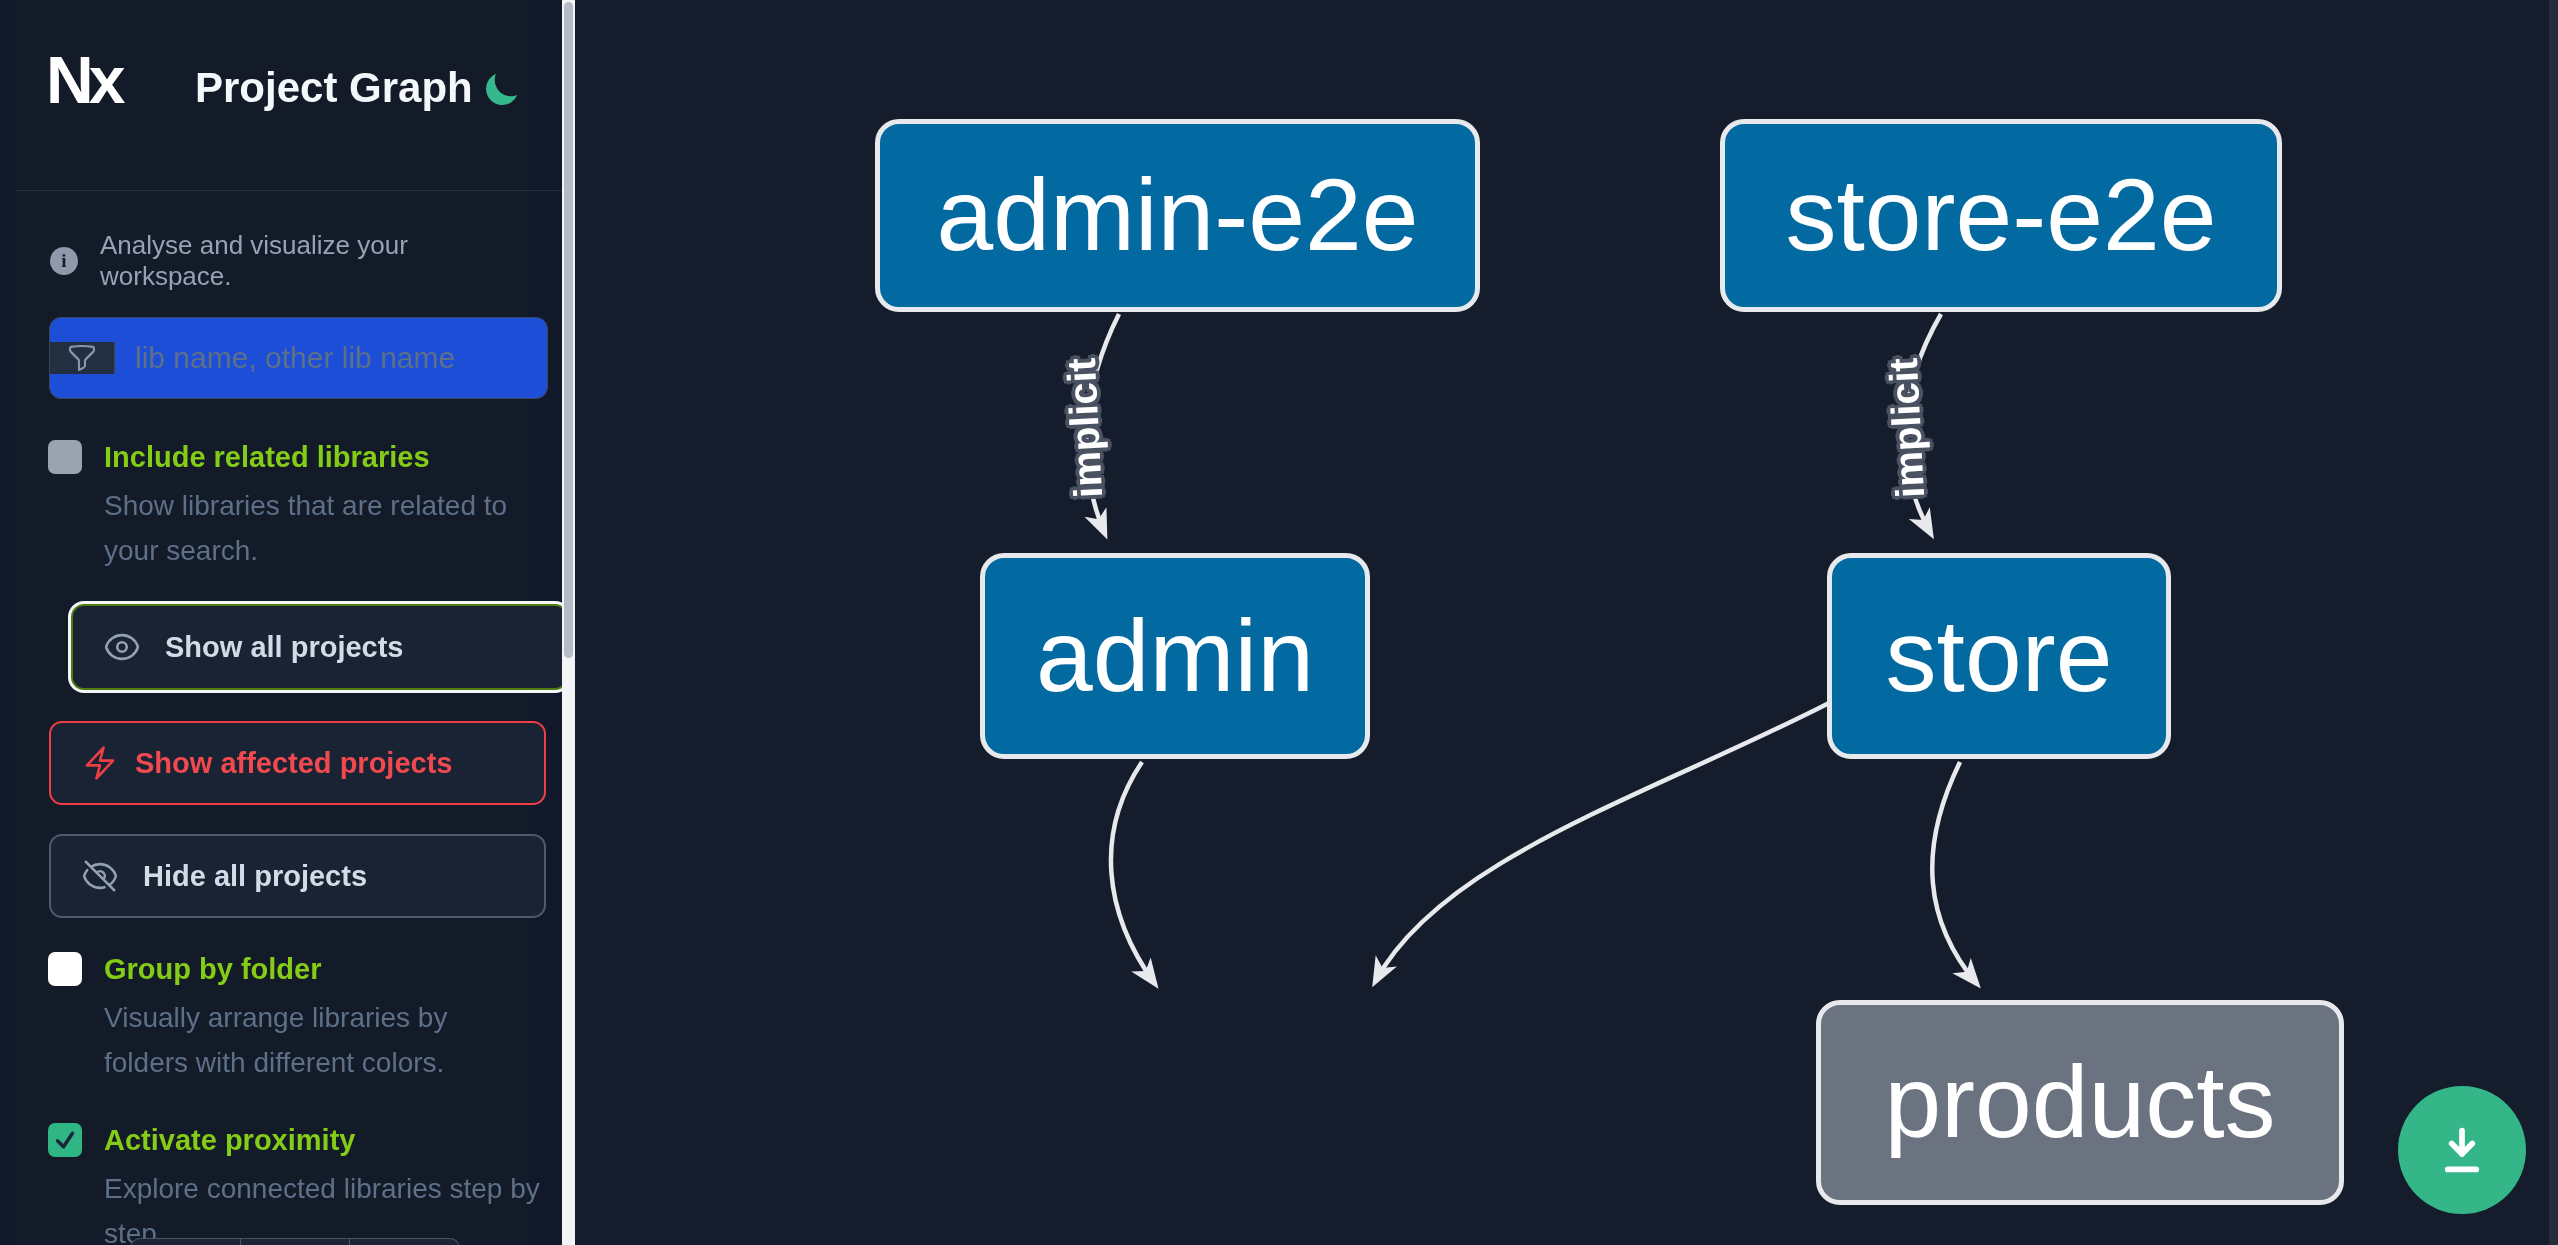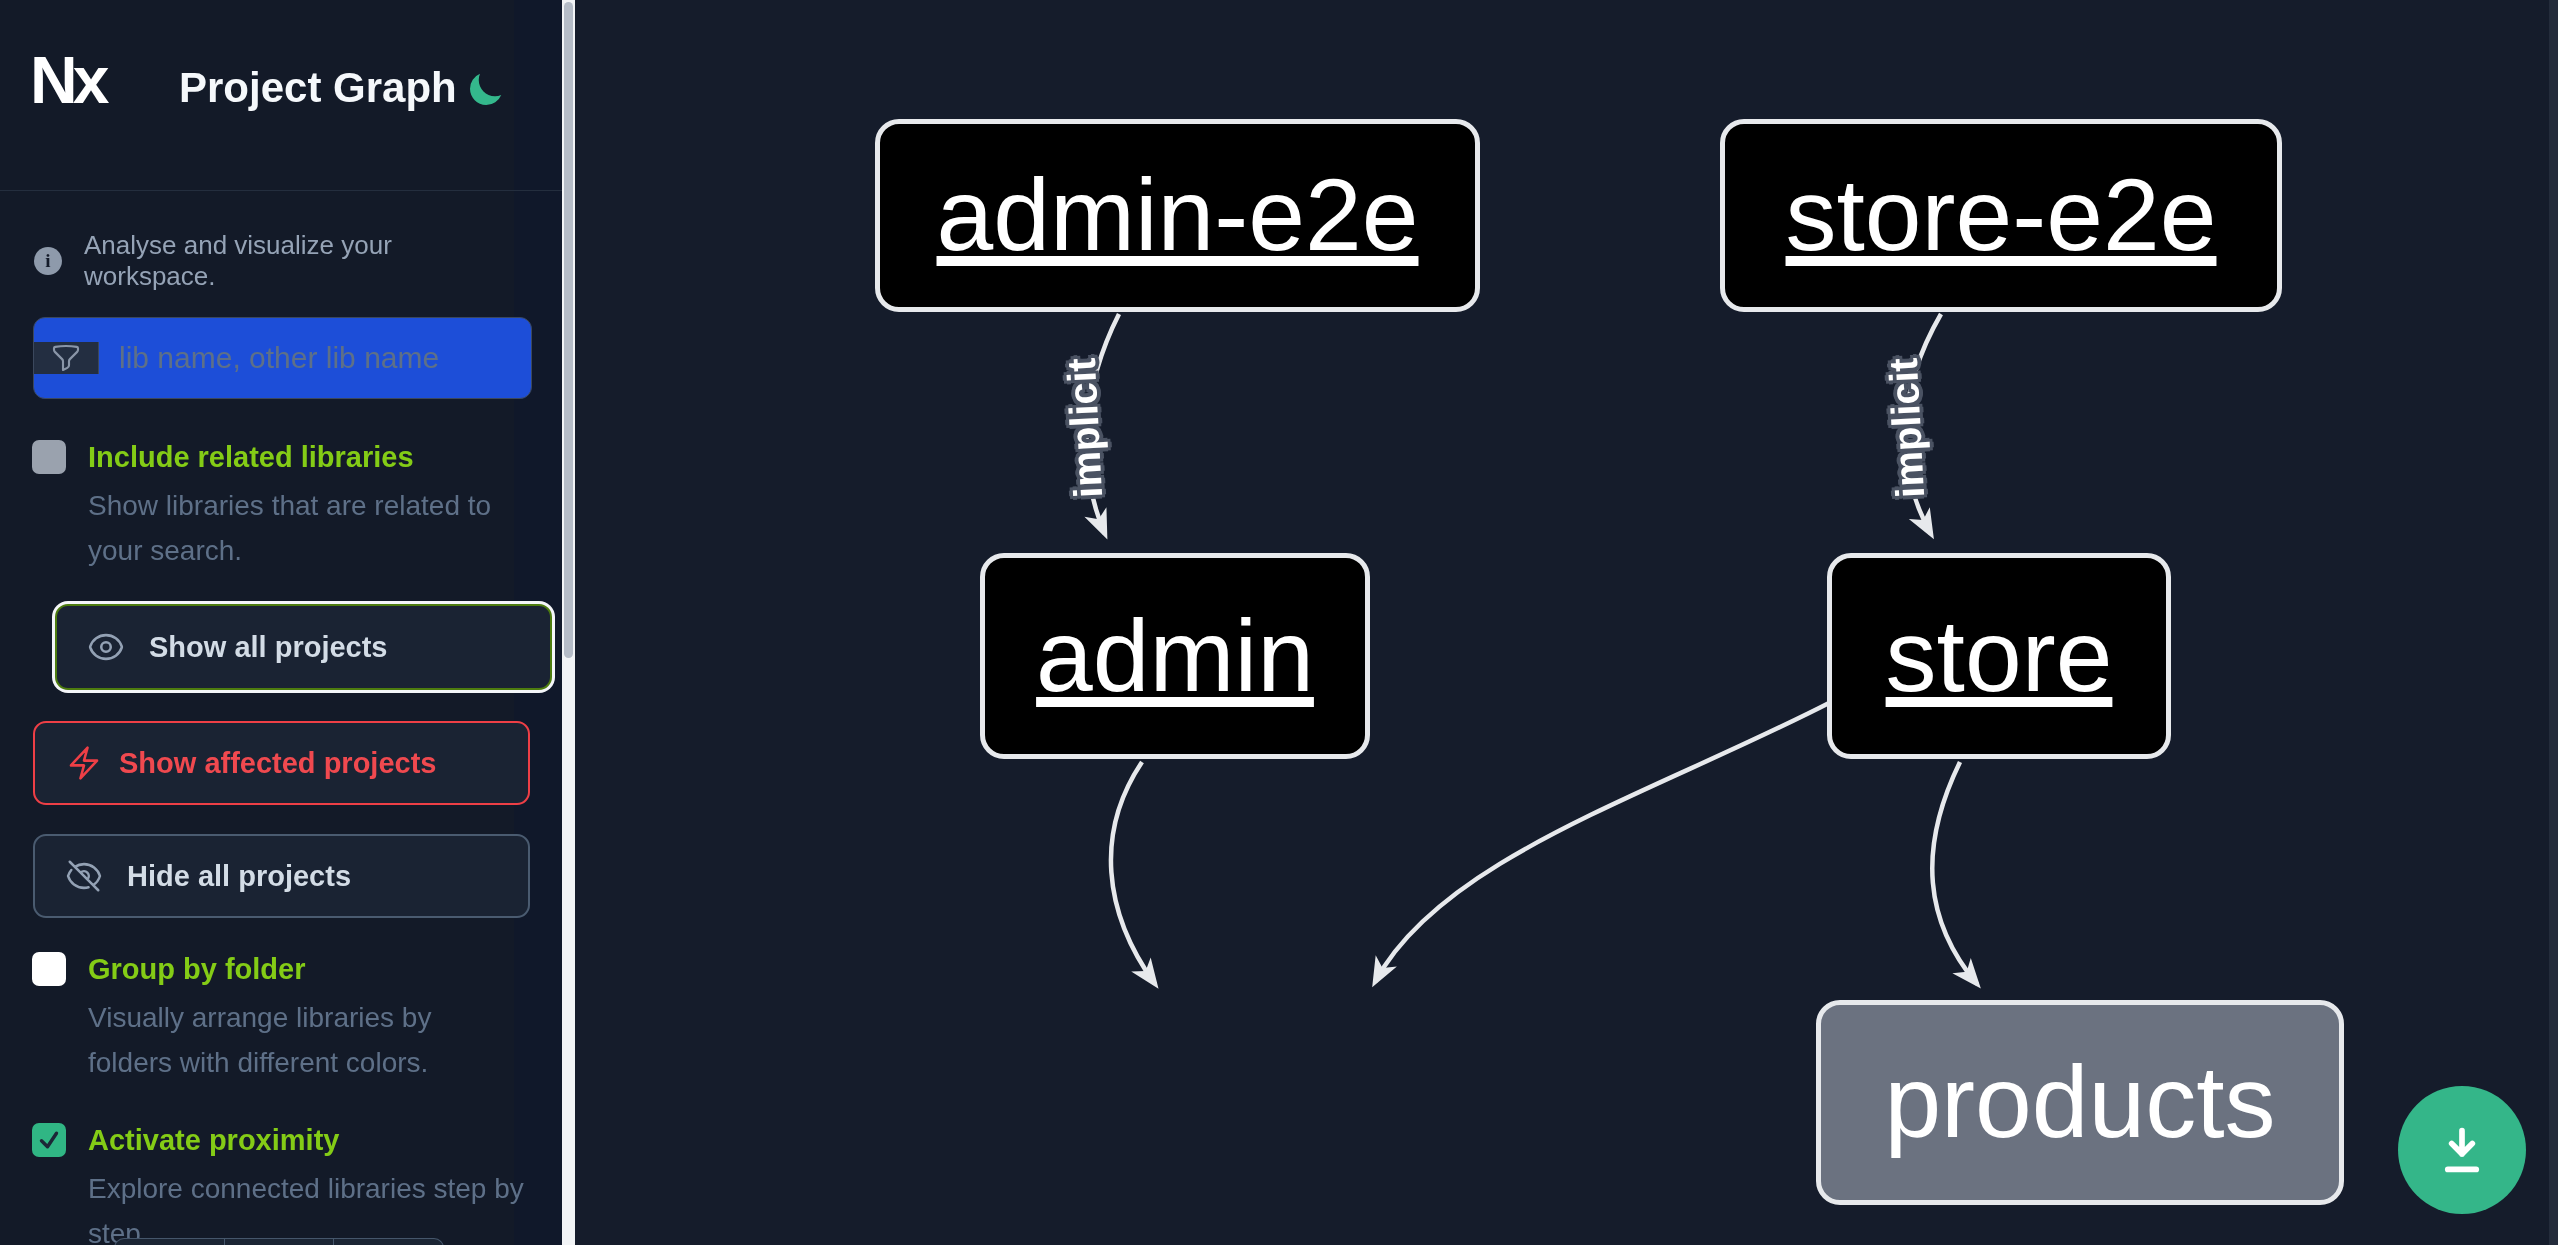--- a/index.html
+++ b/index.html
@@ -1,20 +1,20 @@
 <!DOCTYPE html>
 <html><head>
 <meta charset="utf-8">
 <style>
   html,body{margin:0;padding:0;background:#10182a;}
   body{width:2558px;height:1245px;position:relative;overflow:hidden;
        font-family:"Liberation Sans",sans-serif;-webkit-font-smoothing:antialiased;}
 
   
-  .sidebar{position:absolute;left:0;top:0;width:514px;height:1245px;background:#131a28;}
+  .sidebar{position:absolute;left:16px;top:0;width:514px;height:1245px;background:#131a28;}
   .sb-header{position:absolute;left:0;top:0;width:562px;height:190px;}
   .logo{position:absolute;left:30px;top:44px;font-size:66px;font-weight:900;
         letter-spacing:-5px;color:#ffffff;line-height:72px;}
   .app-title{position:absolute;left:179px;top:64px;font-size:42px;font-weight:700;color:#f5f8fb;}
   .moon{position:absolute;left:465px;top:70px;width:40px;height:40px;cursor:pointer;}
   .sb-divider{position:absolute;left:0;top:190px;width:562px;height:1px;background:#242e3e;}
 
   .intro-row{position:absolute;left:34px;top:230px;display:flex;align-items:center;gap:22px;}
   .info-icon{width:28px;height:28px;border-radius:50%;background:#8e9aab;color:#141b2a;
              font-weight:800;font-size:19px;display:flex;align-items:center;justify-content:center;
@@ -54,21 +54,21 @@
   
   .sb-scroll-track{position:absolute;left:562px;top:0;width:13px;height:1245px;background:#f2f4f6;}
   .sb-scroll-thumb{position:absolute;left:2px;top:2px;width:9px;height:656px;background:#b5bcc7;border-radius:5px;}
 
   
   .canvas{position:absolute;left:575px;top:0;width:1983px;height:1245px;background:#151c2b;}
   .edges{position:absolute;left:0;top:0;pointer-events:none;}
   .gnode{position:absolute;border:5px solid #e7e9ec;border-radius:24px;box-sizing:border-box;
          display:flex;align-items:center;justify-content:center;color:#ffffff;font-size:102px;
          font-weight:400;cursor:pointer;letter-spacing:0px;}
-  .gnode--pink{background:#000000;text-decoration:underline;}
+  .gnode--pink{background:#0369a1;}
   .gnode--gray{background:#6b7280;}
   .edge-label{position:absolute;font-size:40px;font-weight:700;color:#ffffff;white-space:nowrap;
               transform:translate(-50%,-50%) rotate(-93deg);
               text-shadow:-4px 0 0 #4a5262,4px 0 0 #4a5262,0 -4px 0 #4a5262,0 4px 0 #4a5262,
                           -3px -3px 0 #4a5262,3px -3px 0 #4a5262,-3px 3px 0 #4a5262,3px 3px 0 #4a5262;}
 
   .fab{position:absolute;left:1823px;top:1086px;width:128px;height:128px;border-radius:50%;
        background:#34b689;display:flex;align-items:center;justify-content:center;cursor:pointer;}
 
   .win-scrollbar{position:absolute;right:0;top:0;width:9px;height:1245px;background:#242c3b;}

